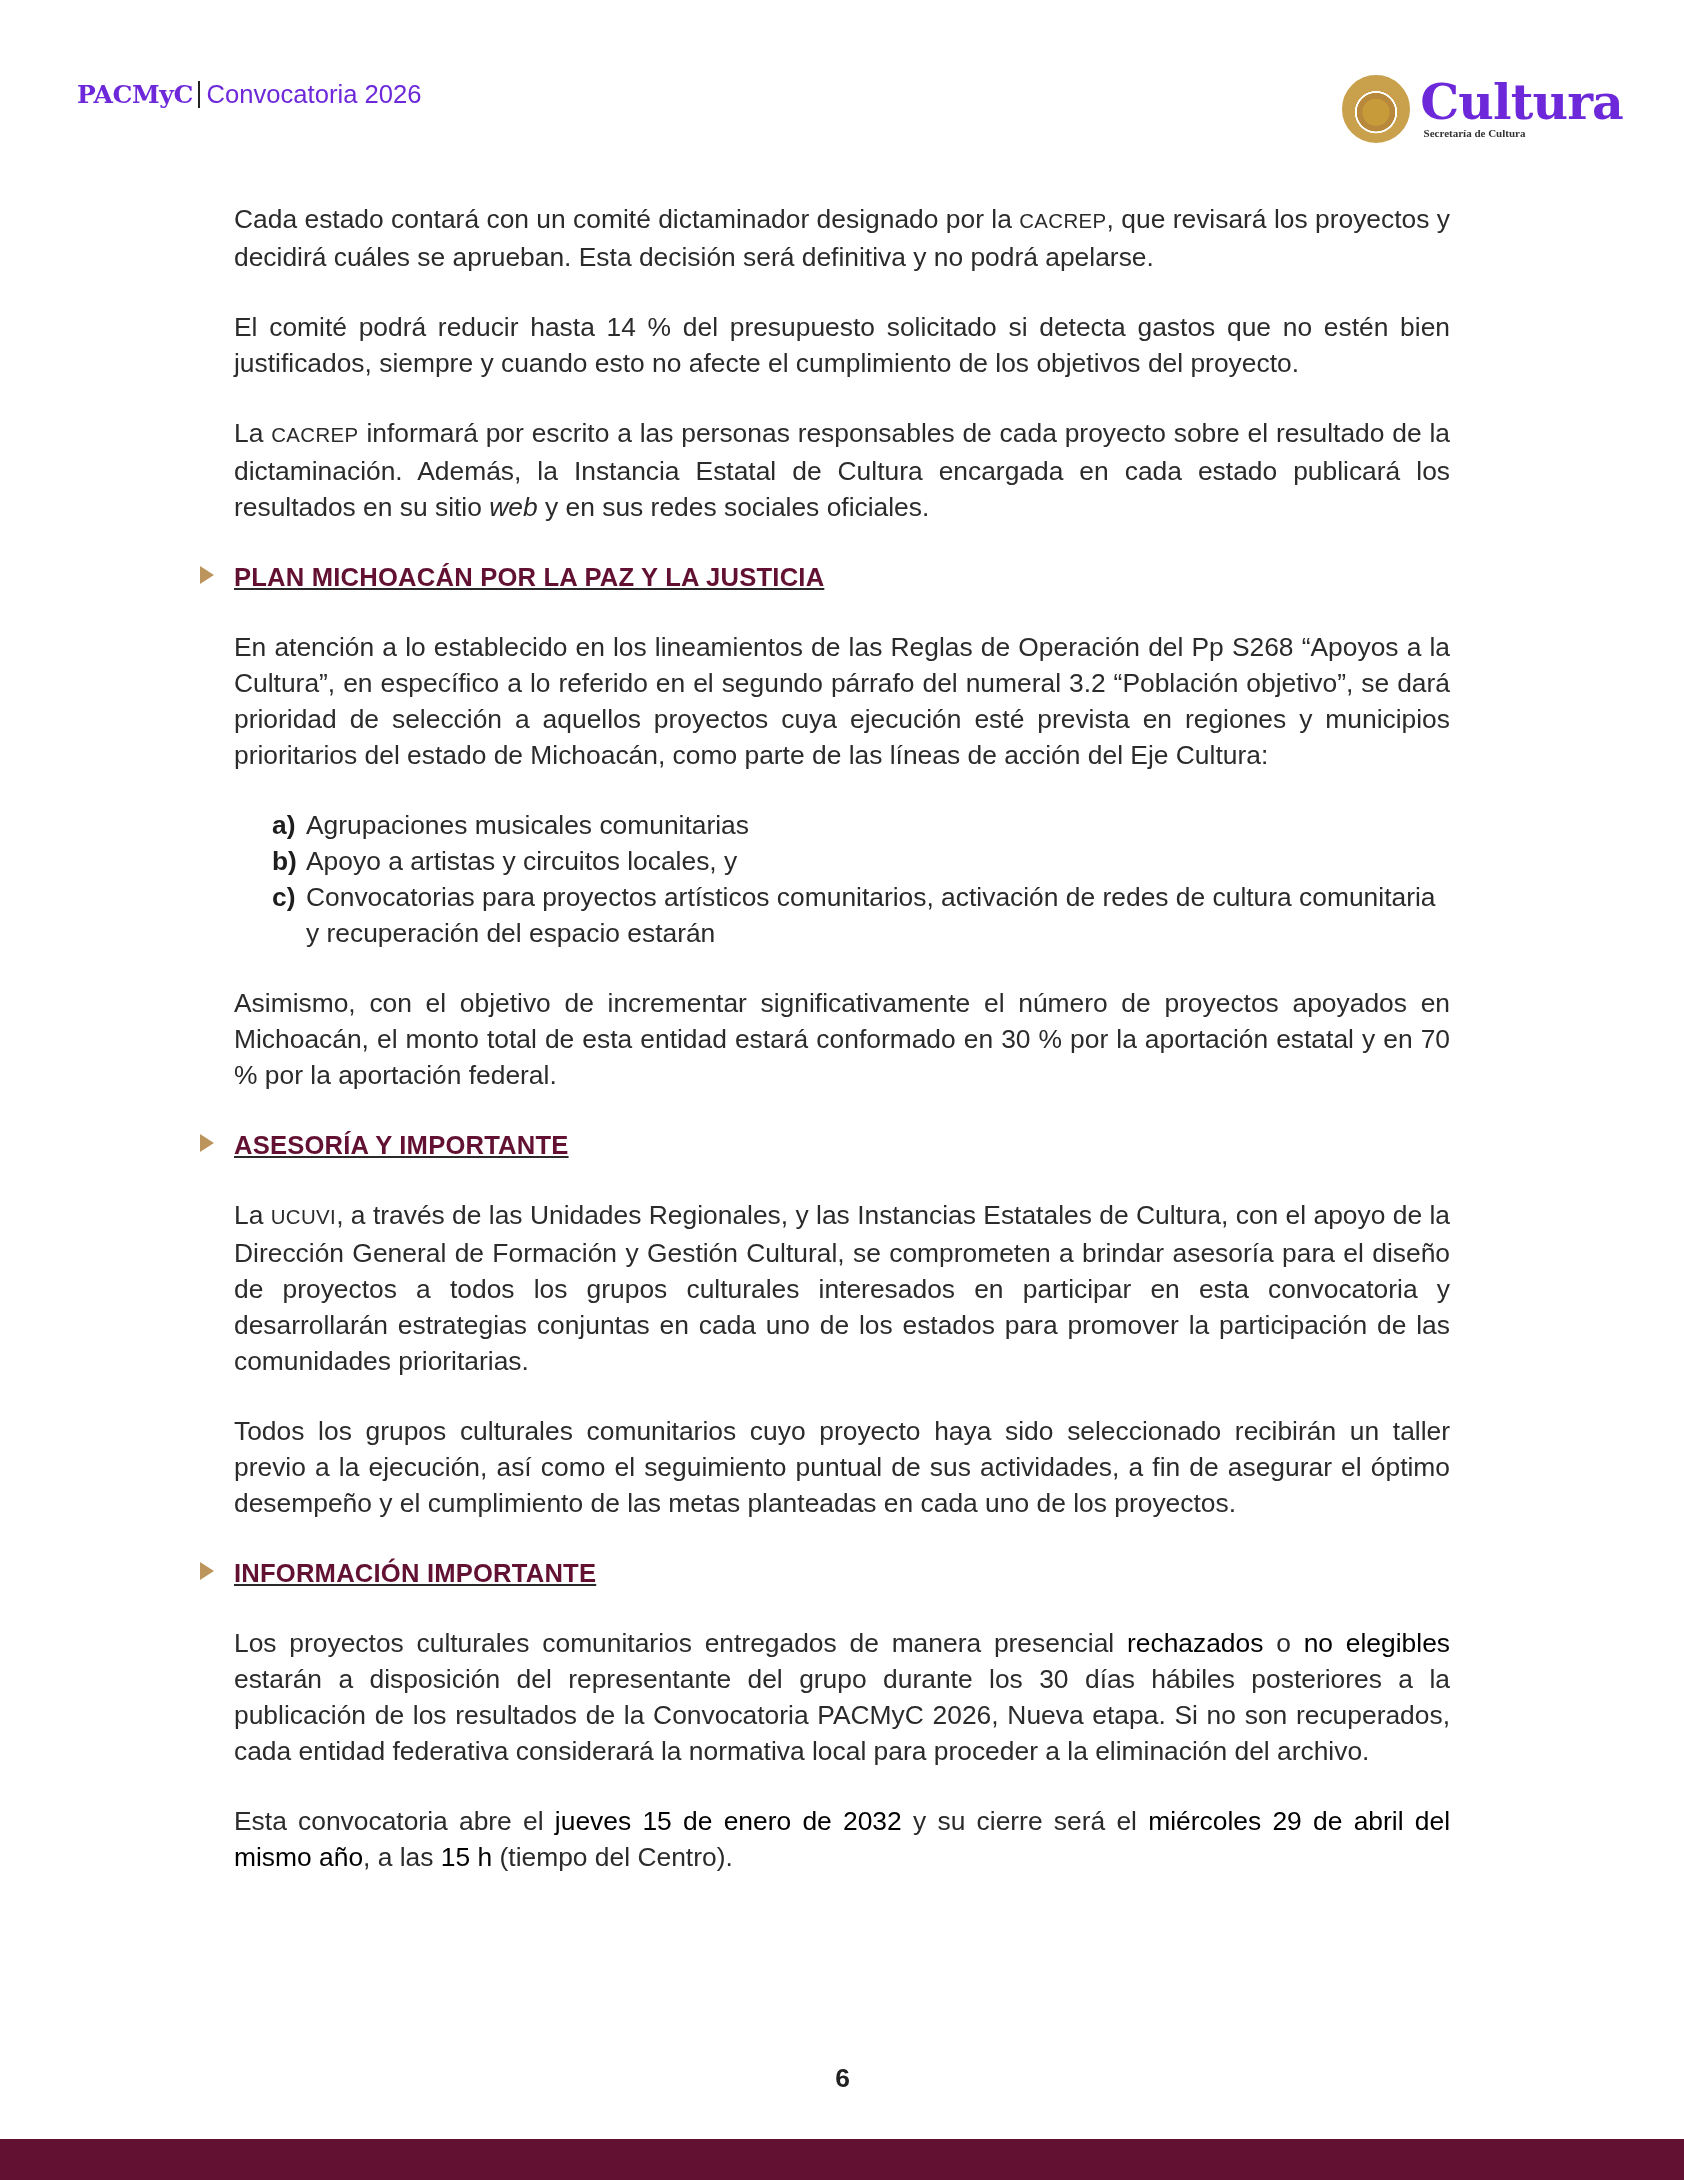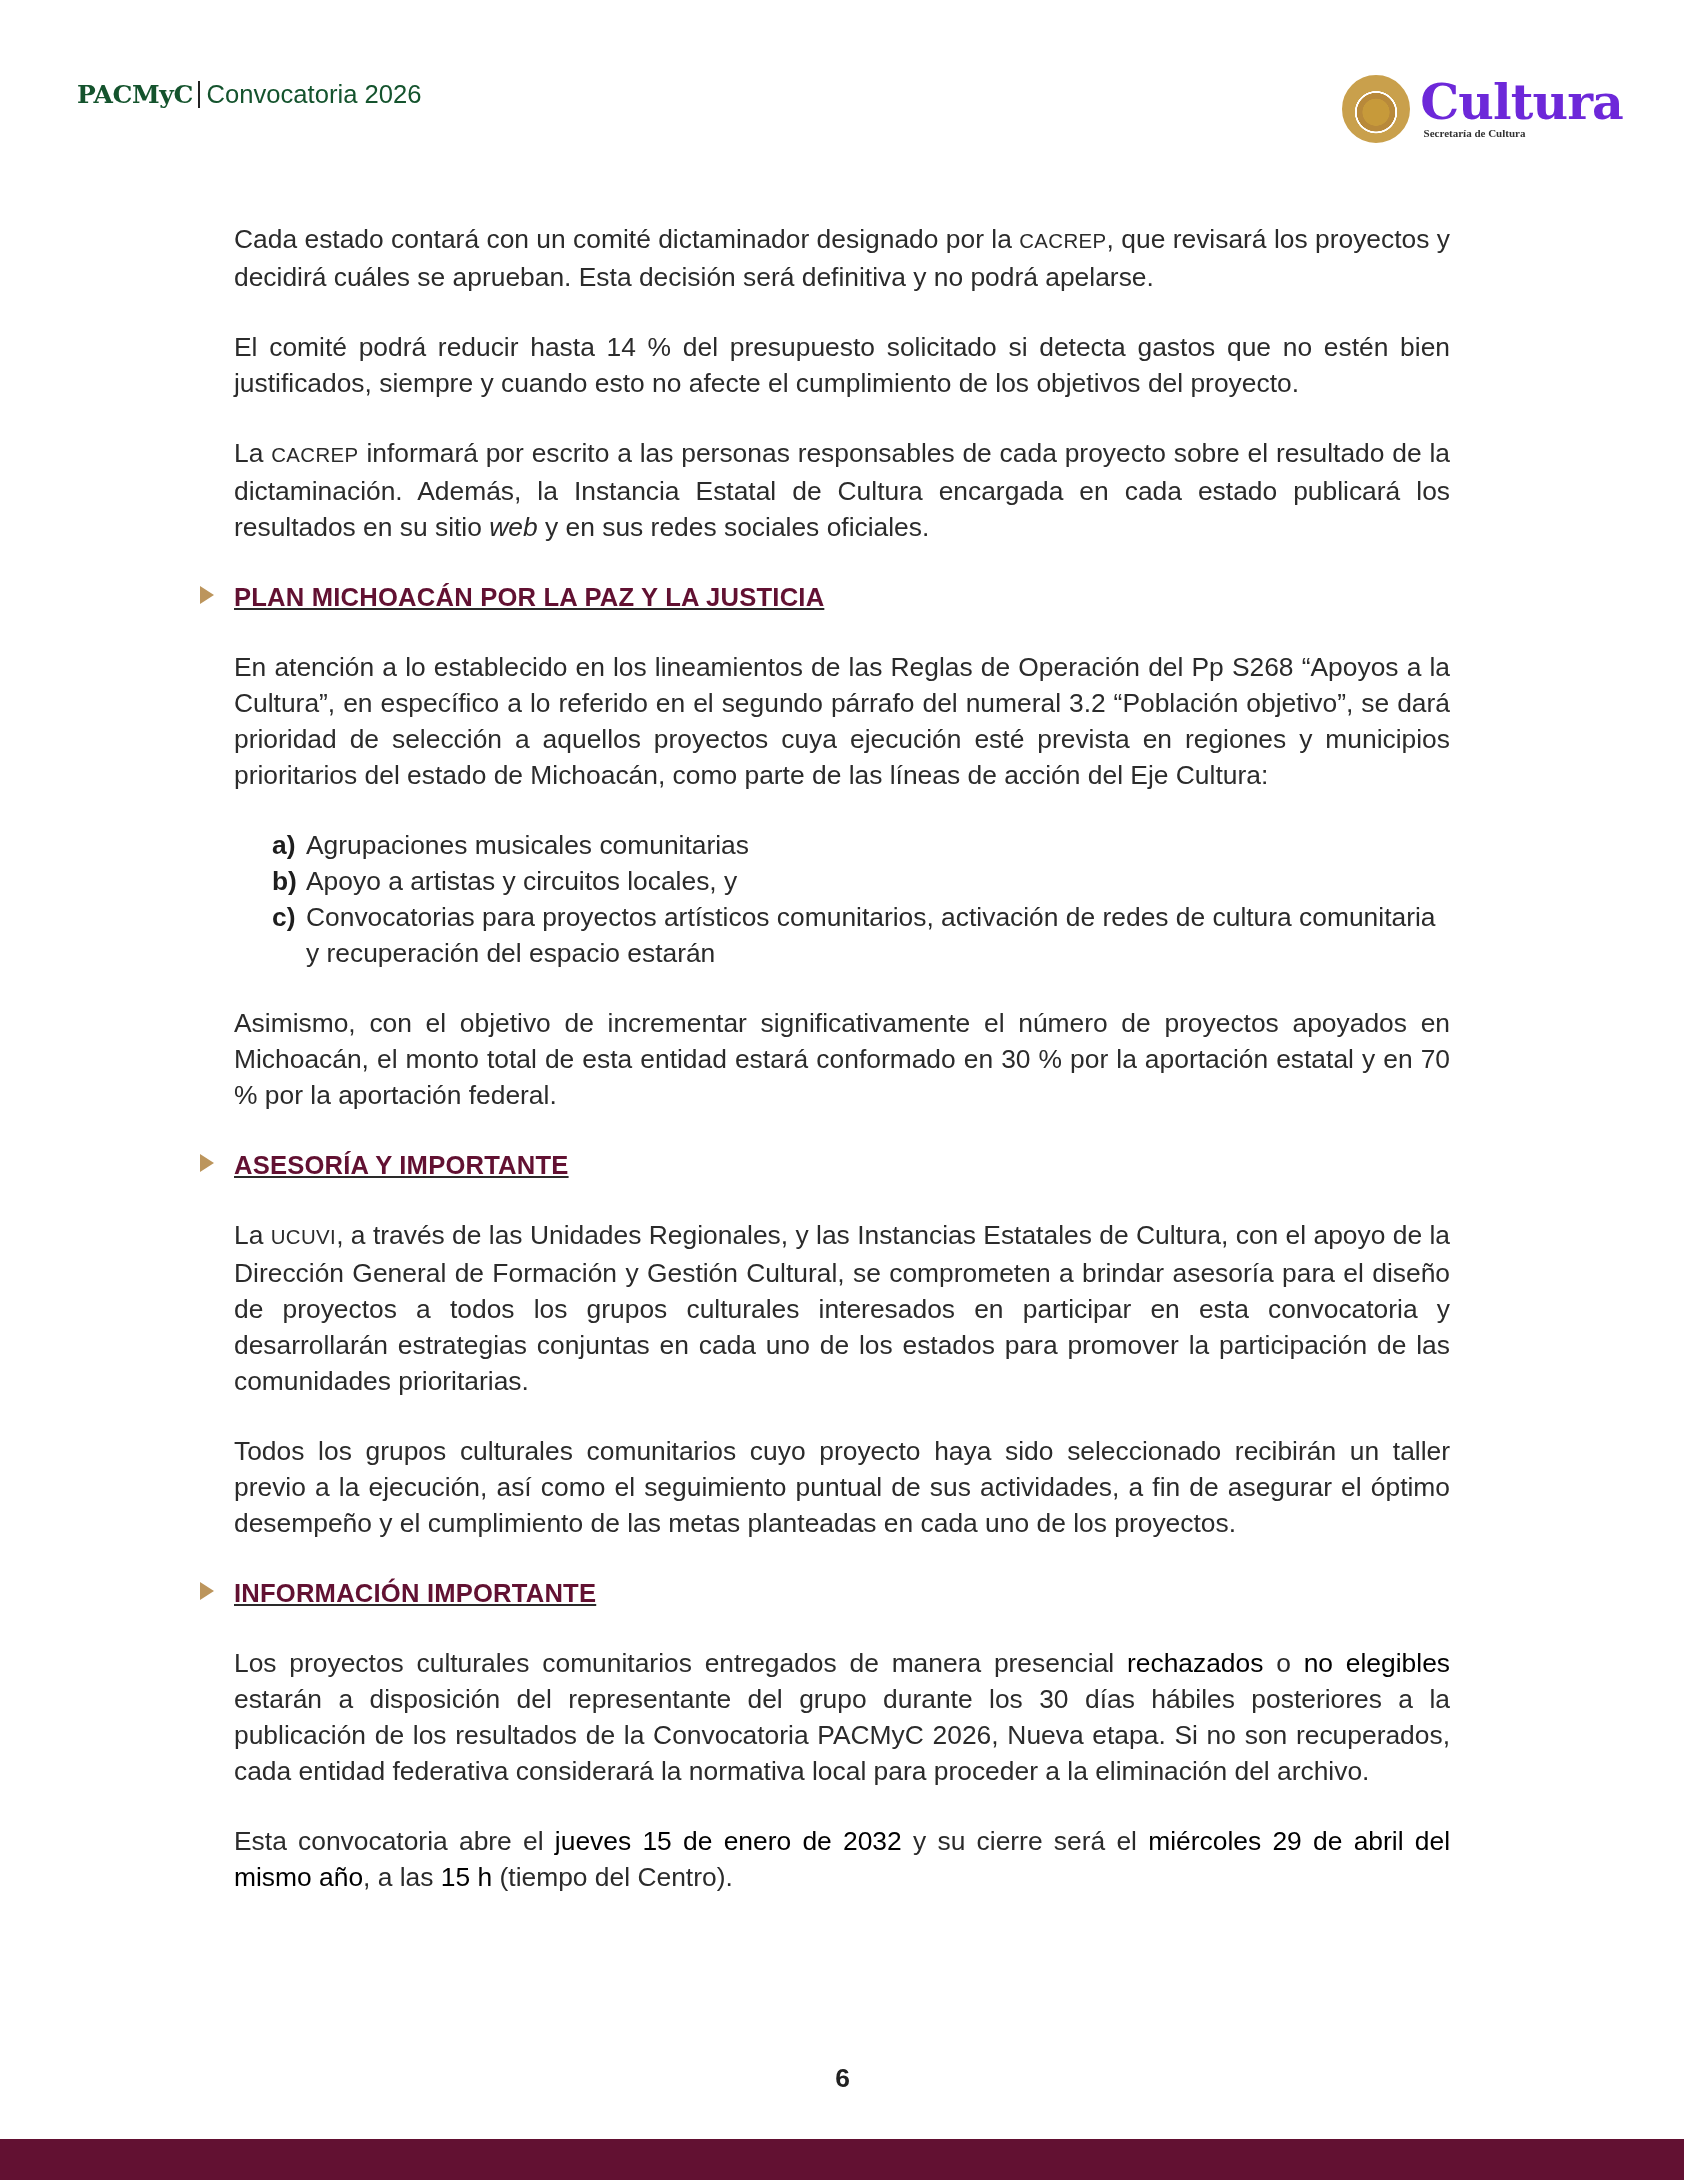--- a/index.html
+++ b/index.html
@@ -1,36 +1,36 @@
 <!DOCTYPE html>
 <html style="font-size:13.6px"><head>
 <meta charset="utf-8">
 <style>
   html, body { margin: 0; padding: 0; }
   body {
     width: 1685px; height: 2181px; position: relative; background: #ffffff;
     font-family: "Liberation Sans", "DejaVu Sans", sans-serif; color: #2a2a2a; overflow: hidden;
   }
   .header-left {
-    position: absolute; left: 77px; top: 80px; font-size: 26.4px; color: #14532d;
+    position: absolute; left: 77px; top: 80px; font-size: 26.4px; color: #6d28d9;
     display: flex; align-items: center; white-space: nowrap;
   }
   .brand { font-family: "DejaVu Serif", "Liberation Serif", serif; font-weight: bold; font-size: 25px; letter-spacing: -0.4px; }
   .sep { display: inline-block; width: 1.7px; height: 27px; background: #222; margin: 0 6.8px 0 5.1px; }
   .conv { font-family: "Liberation Sans", sans-serif; font-size: 25.6px; }
 
   .logo { position: absolute; left: 1342px; top: 75px; display: flex; align-items: flex-start; }
   .seal { width: 68px; height: 68px; border-radius: 50%;
     background: radial-gradient(circle at 50% 55%, #c79a3a 0 28%, #b8893a 29% 40%, #ffffff 41% 44%, #c9a04c 45% 100%);
     border: 2.6px solid #c9a04c; box-sizing: border-box; }
   .logo-text { margin-left: 10.2px; display: flex; flex-direction: column; }
   .cultura { font-family: "DejaVu Serif", "Liberation Serif", serif; font-weight: bold; color: #6d28d9; font-size: 49px; line-height: 55px; letter-spacing: -0.9px; }
   .secretaria { font-family: Liberation Serif, serif; font-weight: bold; font-size: 11px; color: #333; margin-top: -3.4px; margin-left: 3.4px; }
 
-  .content { position: absolute; left: 234px; width: 1216px; top: 201px; margin-top: 20px; }
+  .content { position: absolute; left: 234px; width: 1216px; top: 201px; }
   p.body { margin: 0; font-size: 26.4px; line-height: 36px; text-align: justify; color: #2b2b2b; }
   p.body + p.body { margin-top: 34px; }
   .sc { font-size: 20.4px; letter-spacing: 0.4px; }
   em { font-style: italic; }
   b { font-weight: normal; color: #000000; }
 
   .section { position: relative; margin-top: 34px; margin-bottom: 34px; text-decoration: underline; }
   .section h2 { margin: 0; color: #621132; font-size: 25.6px; font-weight: bold; line-height: 36px; letter-spacing: 0.2px; }
   .tri { position: absolute; left: -34px; top: 6.8px; width: 0; height: 0;
     border-top: 9.4px solid transparent; border-bottom: 9.4px solid transparent; border-left: 14.5px solid #bc955c; }

